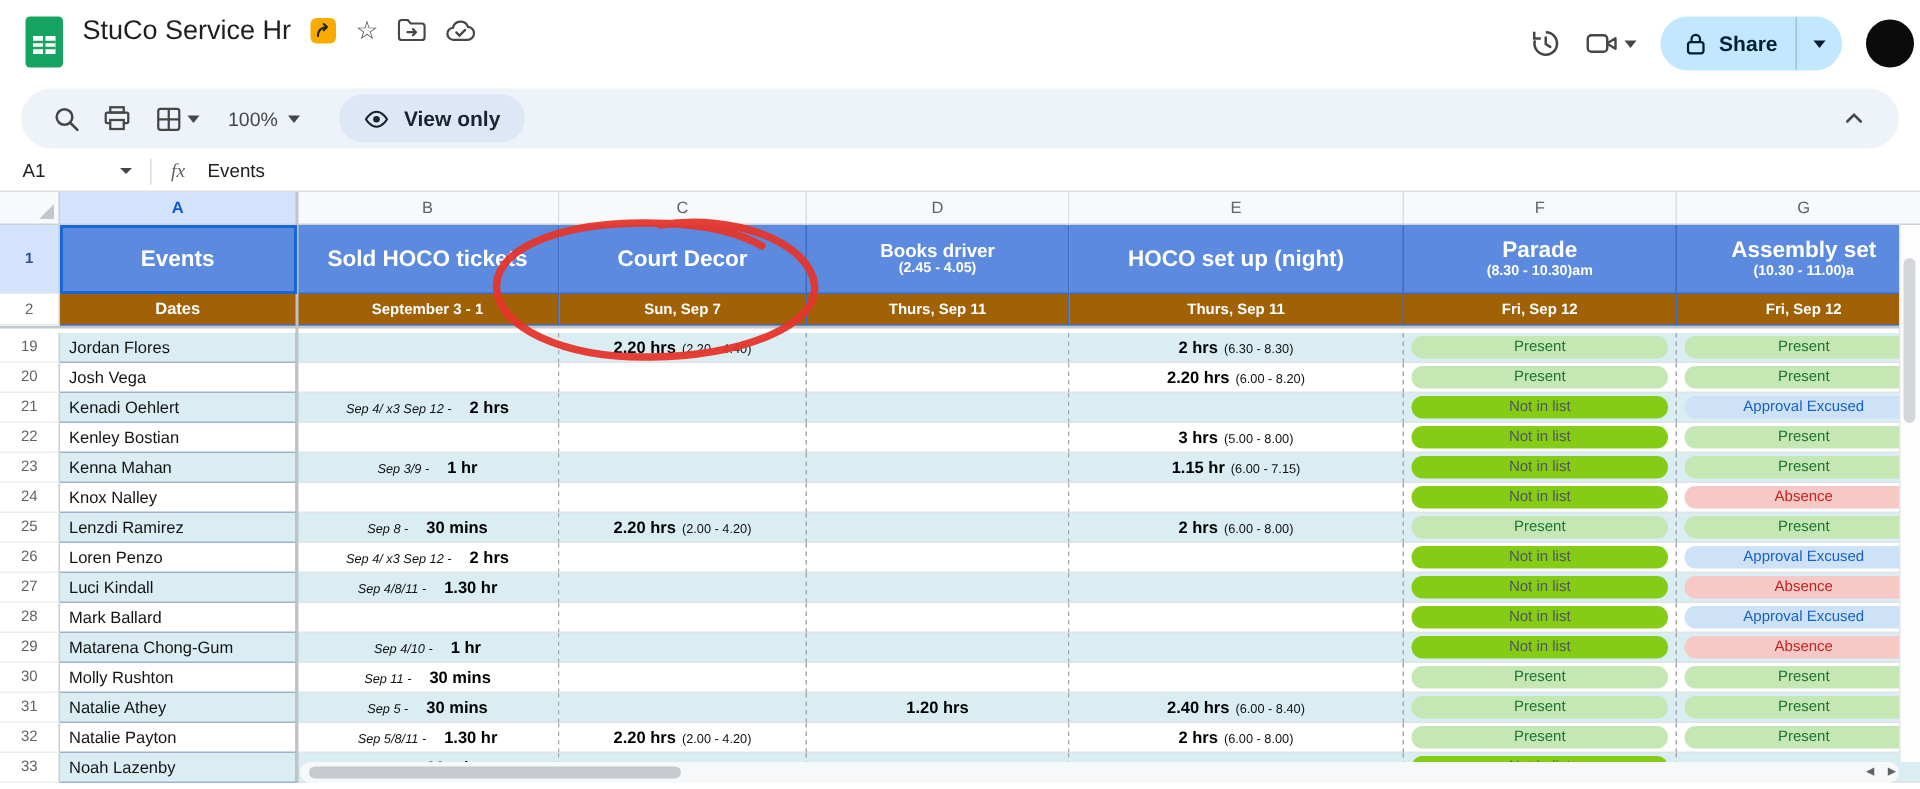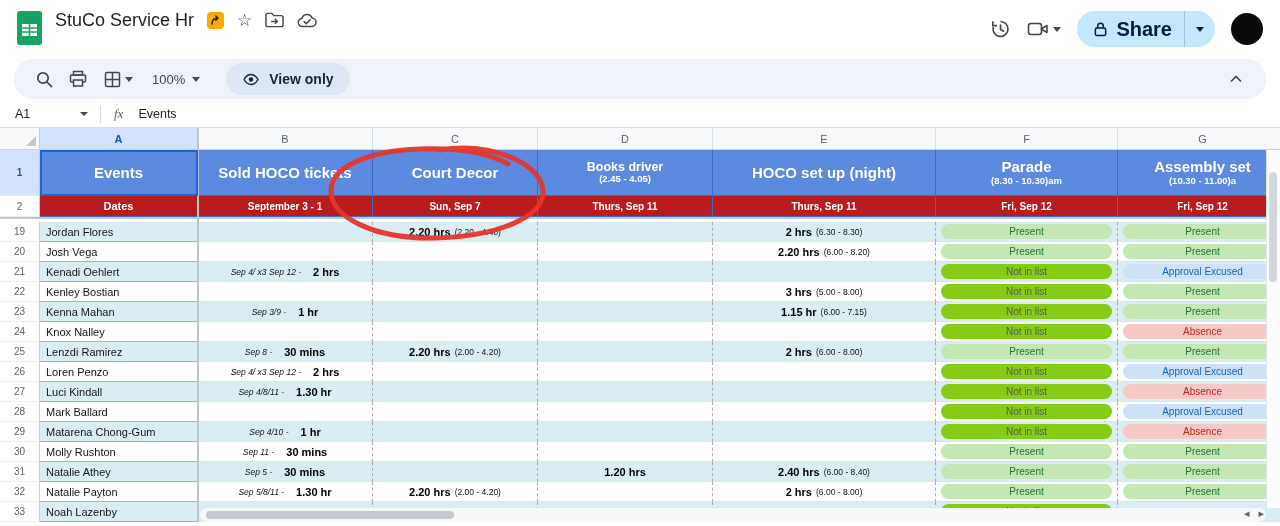--- a/index.html
+++ b/index.html
@@ -1,35 +1,35 @@
 <!DOCTYPE html>
 <html><head>
 <meta charset="utf-8">
 <style>
   *{margin:0;padding:0;box-sizing:border-box;}
   html,body{width:1280px;height:526px;overflow:hidden;background:#fff;
     font-family:"Liberation Sans",sans-serif;}
   .app{position:relative;width:1280px;height:526px;background:#fff;overflow:hidden;}
 
   
-  .topbar{height:57px;display:flex;align-items:flex-start;padding:8px 17px 0 14px;}
+  .topbar{height:57px;display:flex;align-items:flex-start;padding:8px 4px 0 14px;}
   .logo{width:27px;height:36px;margin:2px 12px 0 2px;flex:none;}
   .head-left{display:flex;flex-direction:column;}
   .title-row{display:flex;align-items:center;gap:13px;height:24px;}
   .doc-title{font-size:18px;color:#1f1f1f;white-space:nowrap;}
   .badge-shortcut{width:17px;height:17px;background:#f9ab00;border-radius:4px;display:flex;align-items:center;justify-content:center;}
   .ticon{color:#444746;font-size:16px;line-height:1;display:flex;align-items:center;}
   .menu-bar{display:flex;margin-top:3px;}
   .menu-item{font-size:14px;color:#1f1f1f;padding:1px 8px;border-radius:4px;line-height:20px;}
   .menu-item.disabled{color:#b9bec6;}
   .top-right{margin-left:auto;display:flex;align-items:center;gap:16px;padding-top:3px;}
   .meet{display:flex;align-items:center;gap:4px;}
   .caret{width:0;height:0;border-left:4px solid transparent;border-right:4px solid transparent;border-top:5px solid #444746;}
   .share{display:flex;align-items:stretch;height:36px;border-radius:18px;overflow:hidden;background:#c2e7ff;color:#001d35;}
-  .share-main{display:flex;align-items:center;gap:8px;padding:0 12px 0 16px;font-size:20px;font-weight:700;}
+  .share-main{display:flex;align-items:center;gap:8px;padding:0 12px 0 16px;font-size:14px;font-weight:700;}
   .share-div{width:1px;background:rgba(0,29,53,.18);}
   .share-caret{display:flex;align-items:center;padding:0 11px;}
   .share-caret .caret{border-top-color:#001d35;}
   .avatar{width:32px;height:32px;border-radius:50%;background:#0b0b0b;flex:none;}
 
   
   .toolbar{margin:2px 14px;height:40px;background:#eef3fa;border-radius:21px;display:flex;align-items:center;padding:0 14px;gap:2px;}
   .tbtn{width:32px;height:32px;border-radius:50%;display:flex;align-items:center;justify-content:center;flex:none;}
   .zoom{display:flex;align-items:center;gap:7px;font-size:13px;color:#444746;padding:0 10px;}
   .viewonly{margin-left:14px;display:flex;align-items:center;gap:9px;background:#dde7f6;border-radius:16px;height:32px;padding:3px 16px;
@@ -56,21 +56,21 @@
   .corner{position:relative;border-right:1px solid #c7cdd3;border-bottom:1px solid #cdd2d7;background:#f8f9fa;}
   .corner::after{content:"";position:absolute;right:3px;bottom:3px;border-left:10px solid transparent;border-bottom:10px solid #c2c7cc;}
 
   .fr{display:flex;height:46px;}
   .fr2{display:flex;height:21px;}
   .hgut{display:flex;align-items:center;justify-content:center;font-size:10px;color:#5f6368;background:#fff;
     border-right:1px solid #c7cdd3;border-bottom:1px solid #e6e9ec;}
   .hgut.sel{background:#d3e3fd;color:#31508e;font-weight:700;}
   .hc{background:#5b8adf;color:#fff;display:flex;flex-direction:column;align-items:center;justify-content:center;
     border-right:1px solid #3f6cc2;border-bottom:1px solid #3f6cc2;overflow:hidden;line-height:1.15;}
-  .hc2{background:#b91c1c;color:#fff;display:flex;align-items:center;justify-content:center;
+  .hc2{background:#a16207;color:#fff;display:flex;align-items:center;justify-content:center;
     border-right:1px solid #3f6cc2;border-bottom:1px solid #3f6cc2;font-size:10px;font-weight:700;overflow:hidden;}
   .htitle{font-size:15px;font-weight:700;white-space:nowrap;}
   .htitle.sm{font-size:12.5px;}
   .htime{font-size:9.5px;font-weight:600;white-space:nowrap;}
   .hdates{font-size:11px;font-weight:700;}
   .fdivider{height:5px;background:#fff;border-top:2px solid #c3c8cd;}
 
   .rows{}
   .row{display:flex;height:20px;}
   .cell{display:flex;align-items:center;justify-content:center;background:#fff;overflow:hidden;white-space:nowrap;

